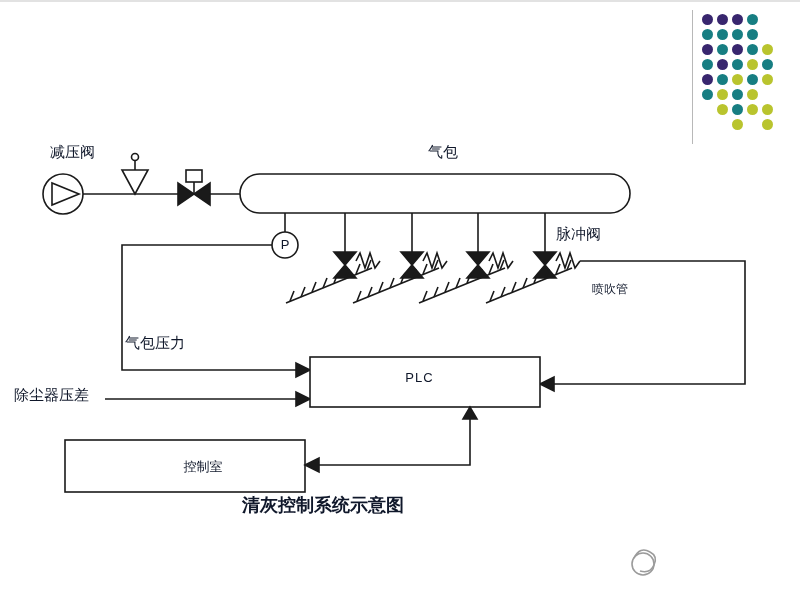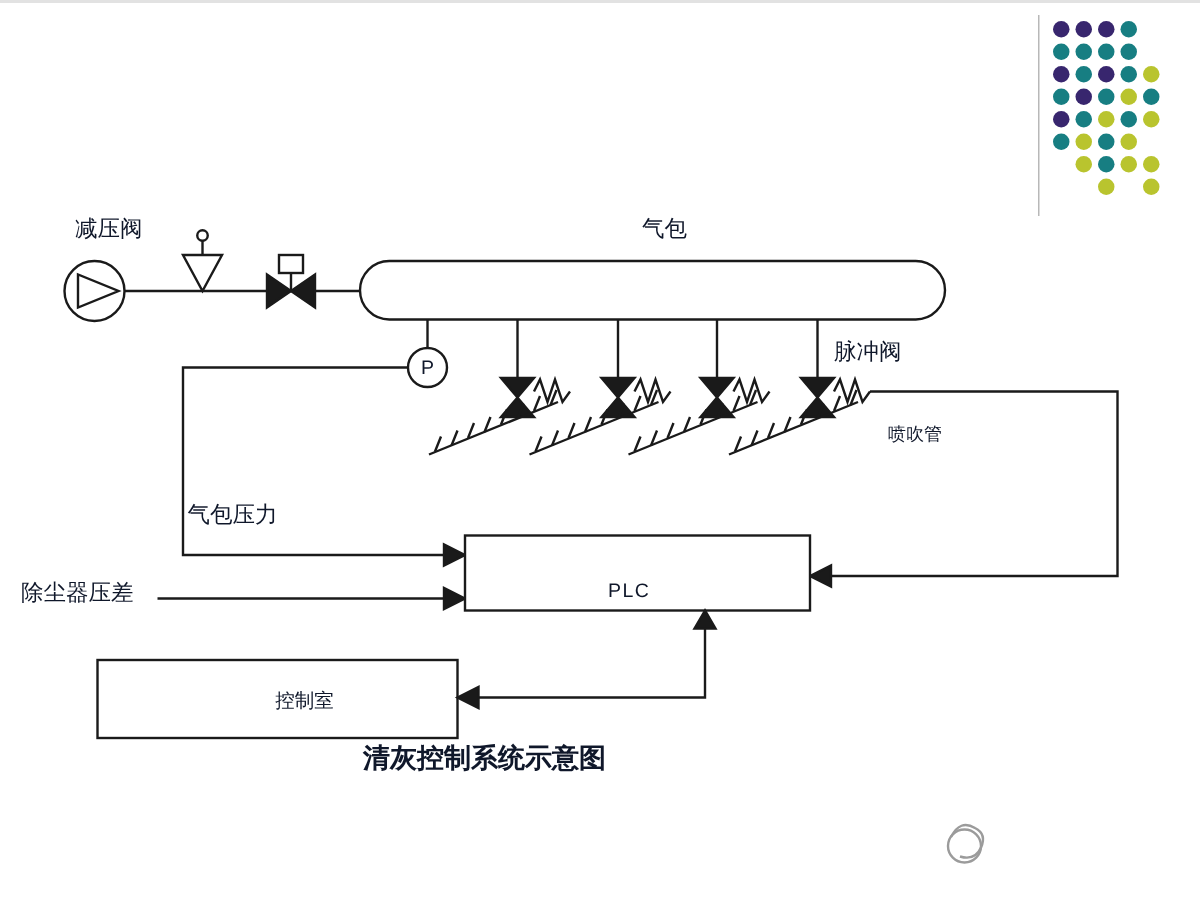--- a/index.html
+++ b/index.html
@@ -21,21 +21,21 @@
   .dot{position:absolute;width:11px;height:11px;border-radius:50%;}
   .diagram-svg{position:absolute;left:0;top:0;}
   .lbl{position:absolute;color:#0f172a;white-space:nowrap;}
   .lbl-reducing{left:50px;top:141px;font-size:15px;}
   .lbl-tank{left:428px;top:141px;font-size:15px;}
   .lbl-gauge{left:272px;top:235px;width:26px;text-align:center;font-size:13px;}
   .lbl-pulse{left:556px;top:223px;font-size:15px;}
   .lbl-blow{left:592px;top:279px;font-size:12px;}
   .lbl-tankpress{left:92px;top:332px;font-size:15px;margin-left:33px;}
   .lbl-dp{left:14px;top:384px;font-size:15px;}
-  .lbl-plc{left:310px;top:384px;width:219px;text-align:center;font-size:13px;letter-spacing:1px;}
+  .lbl-plc{left:310px;top:368px;width:219px;text-align:center;font-size:13px;letter-spacing:1px;}
   .lbl-ctrl{left:65px;top:456px;width:276px;text-align:center;font-size:13px;}
   .lbl-caption{left:242px;top:491px;font-size:18px;font-weight:bold;}
   .footer-text{
     position:absolute;left:664px;top:547px;
     font-size:21px;color:#8b8b8b;letter-spacing:2px;white-space:nowrap;
   }
 </style>
 </head>
 <body>
 

